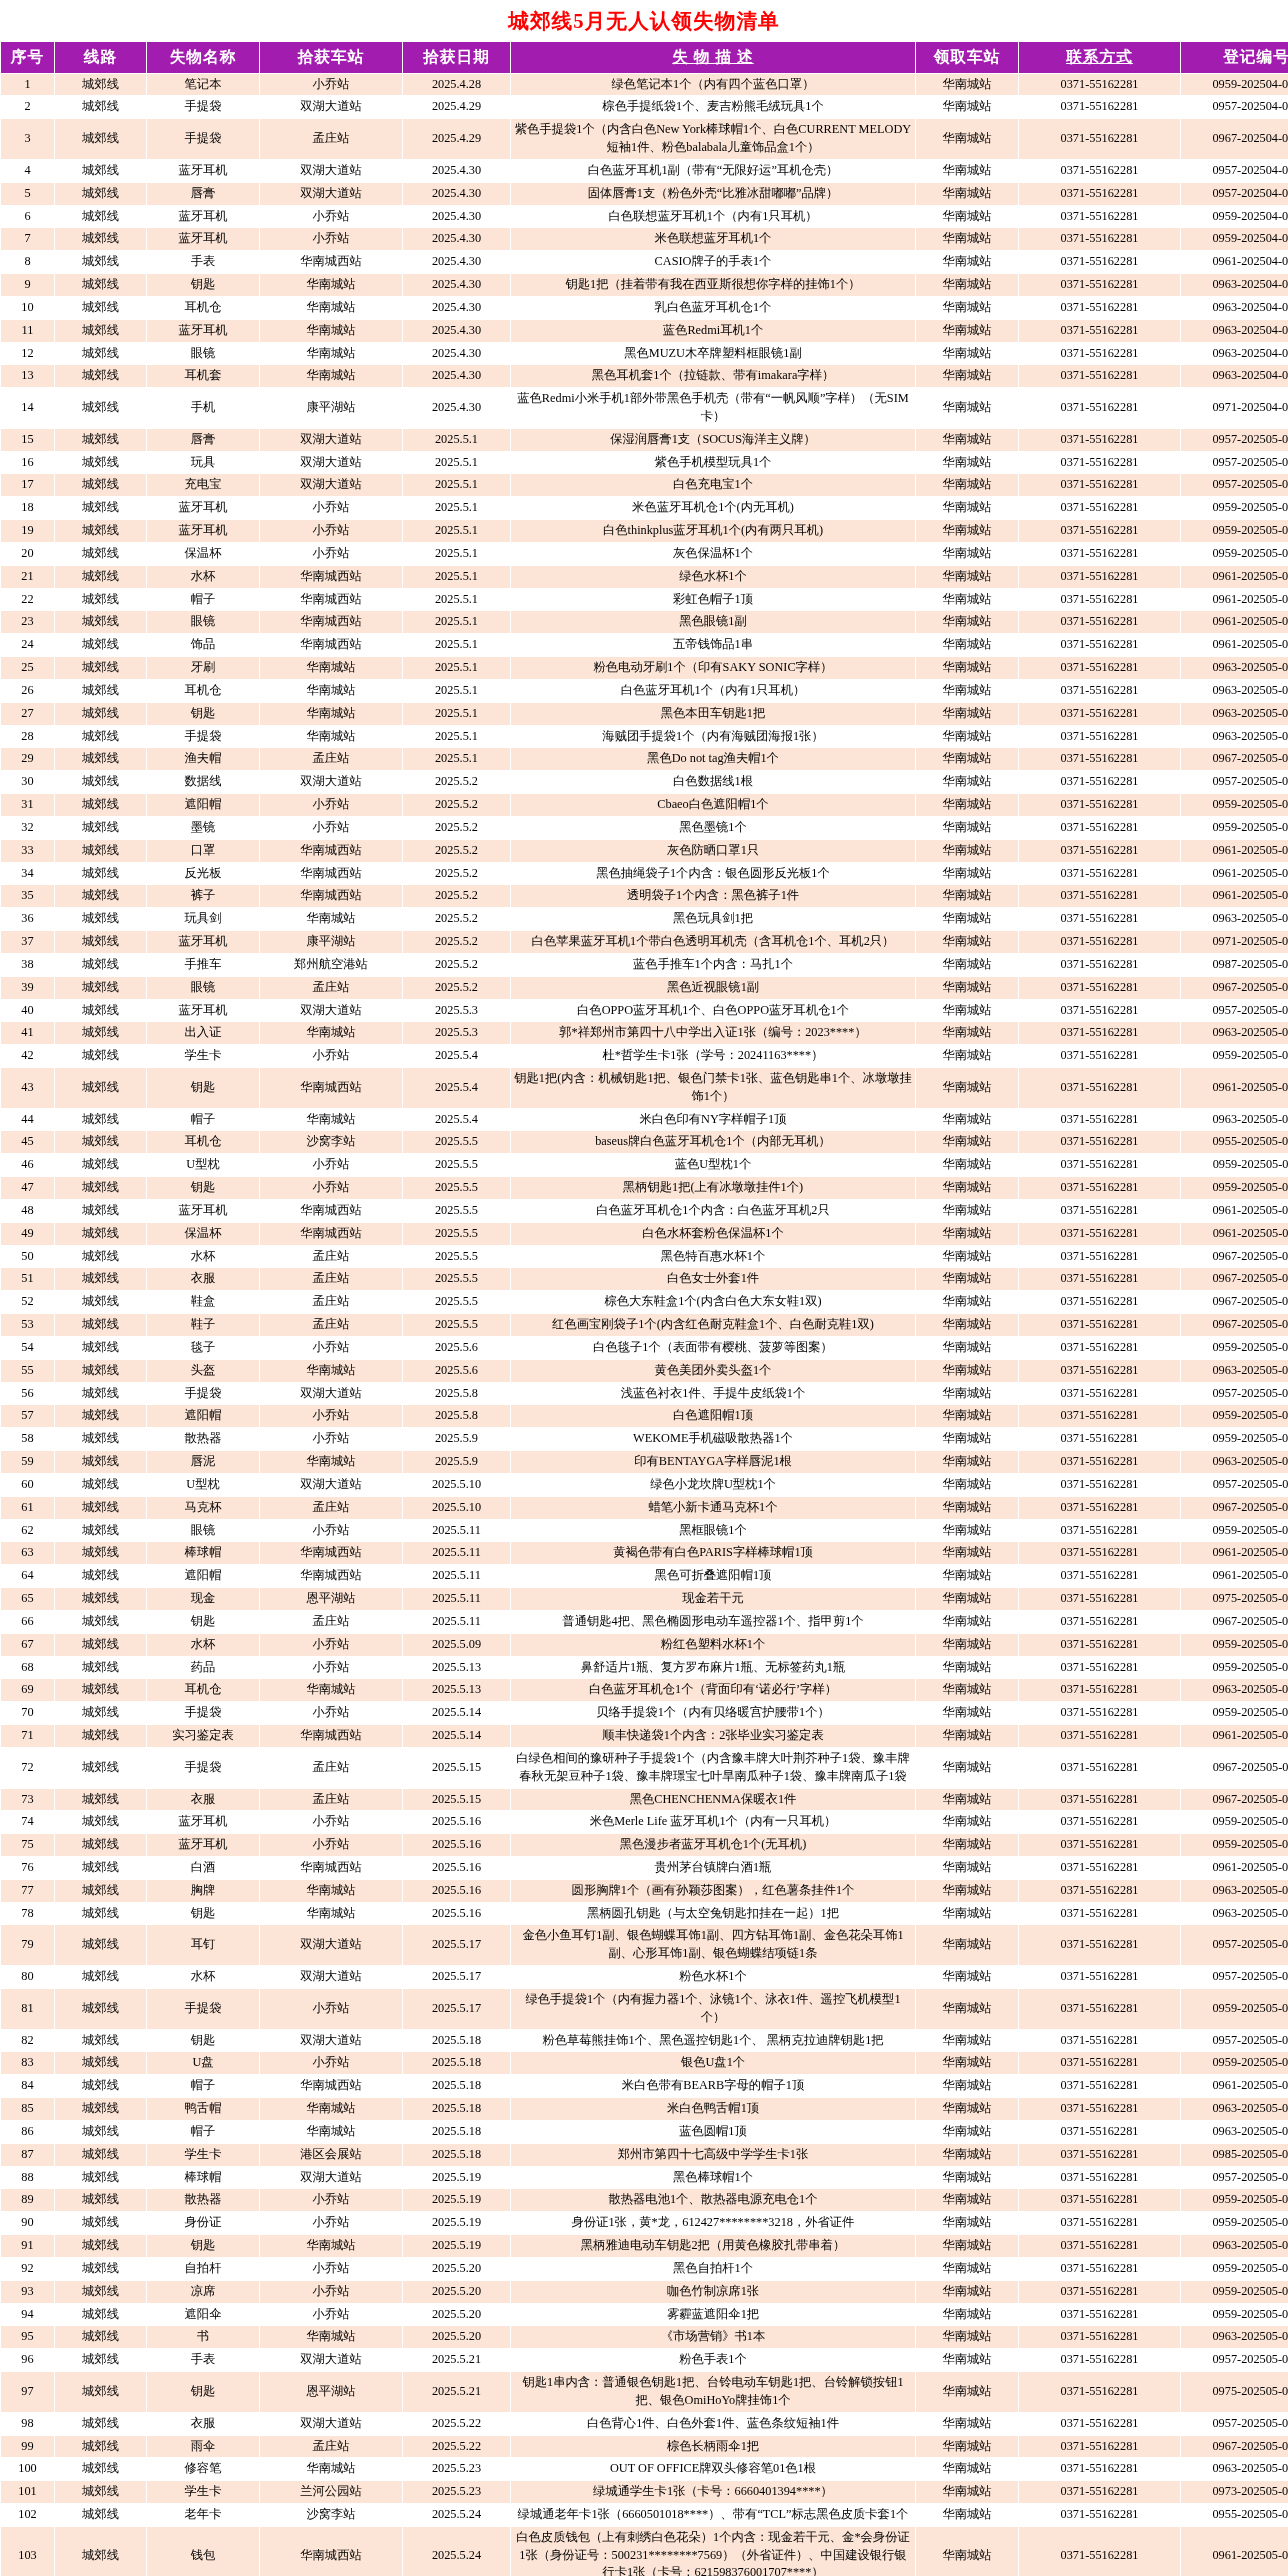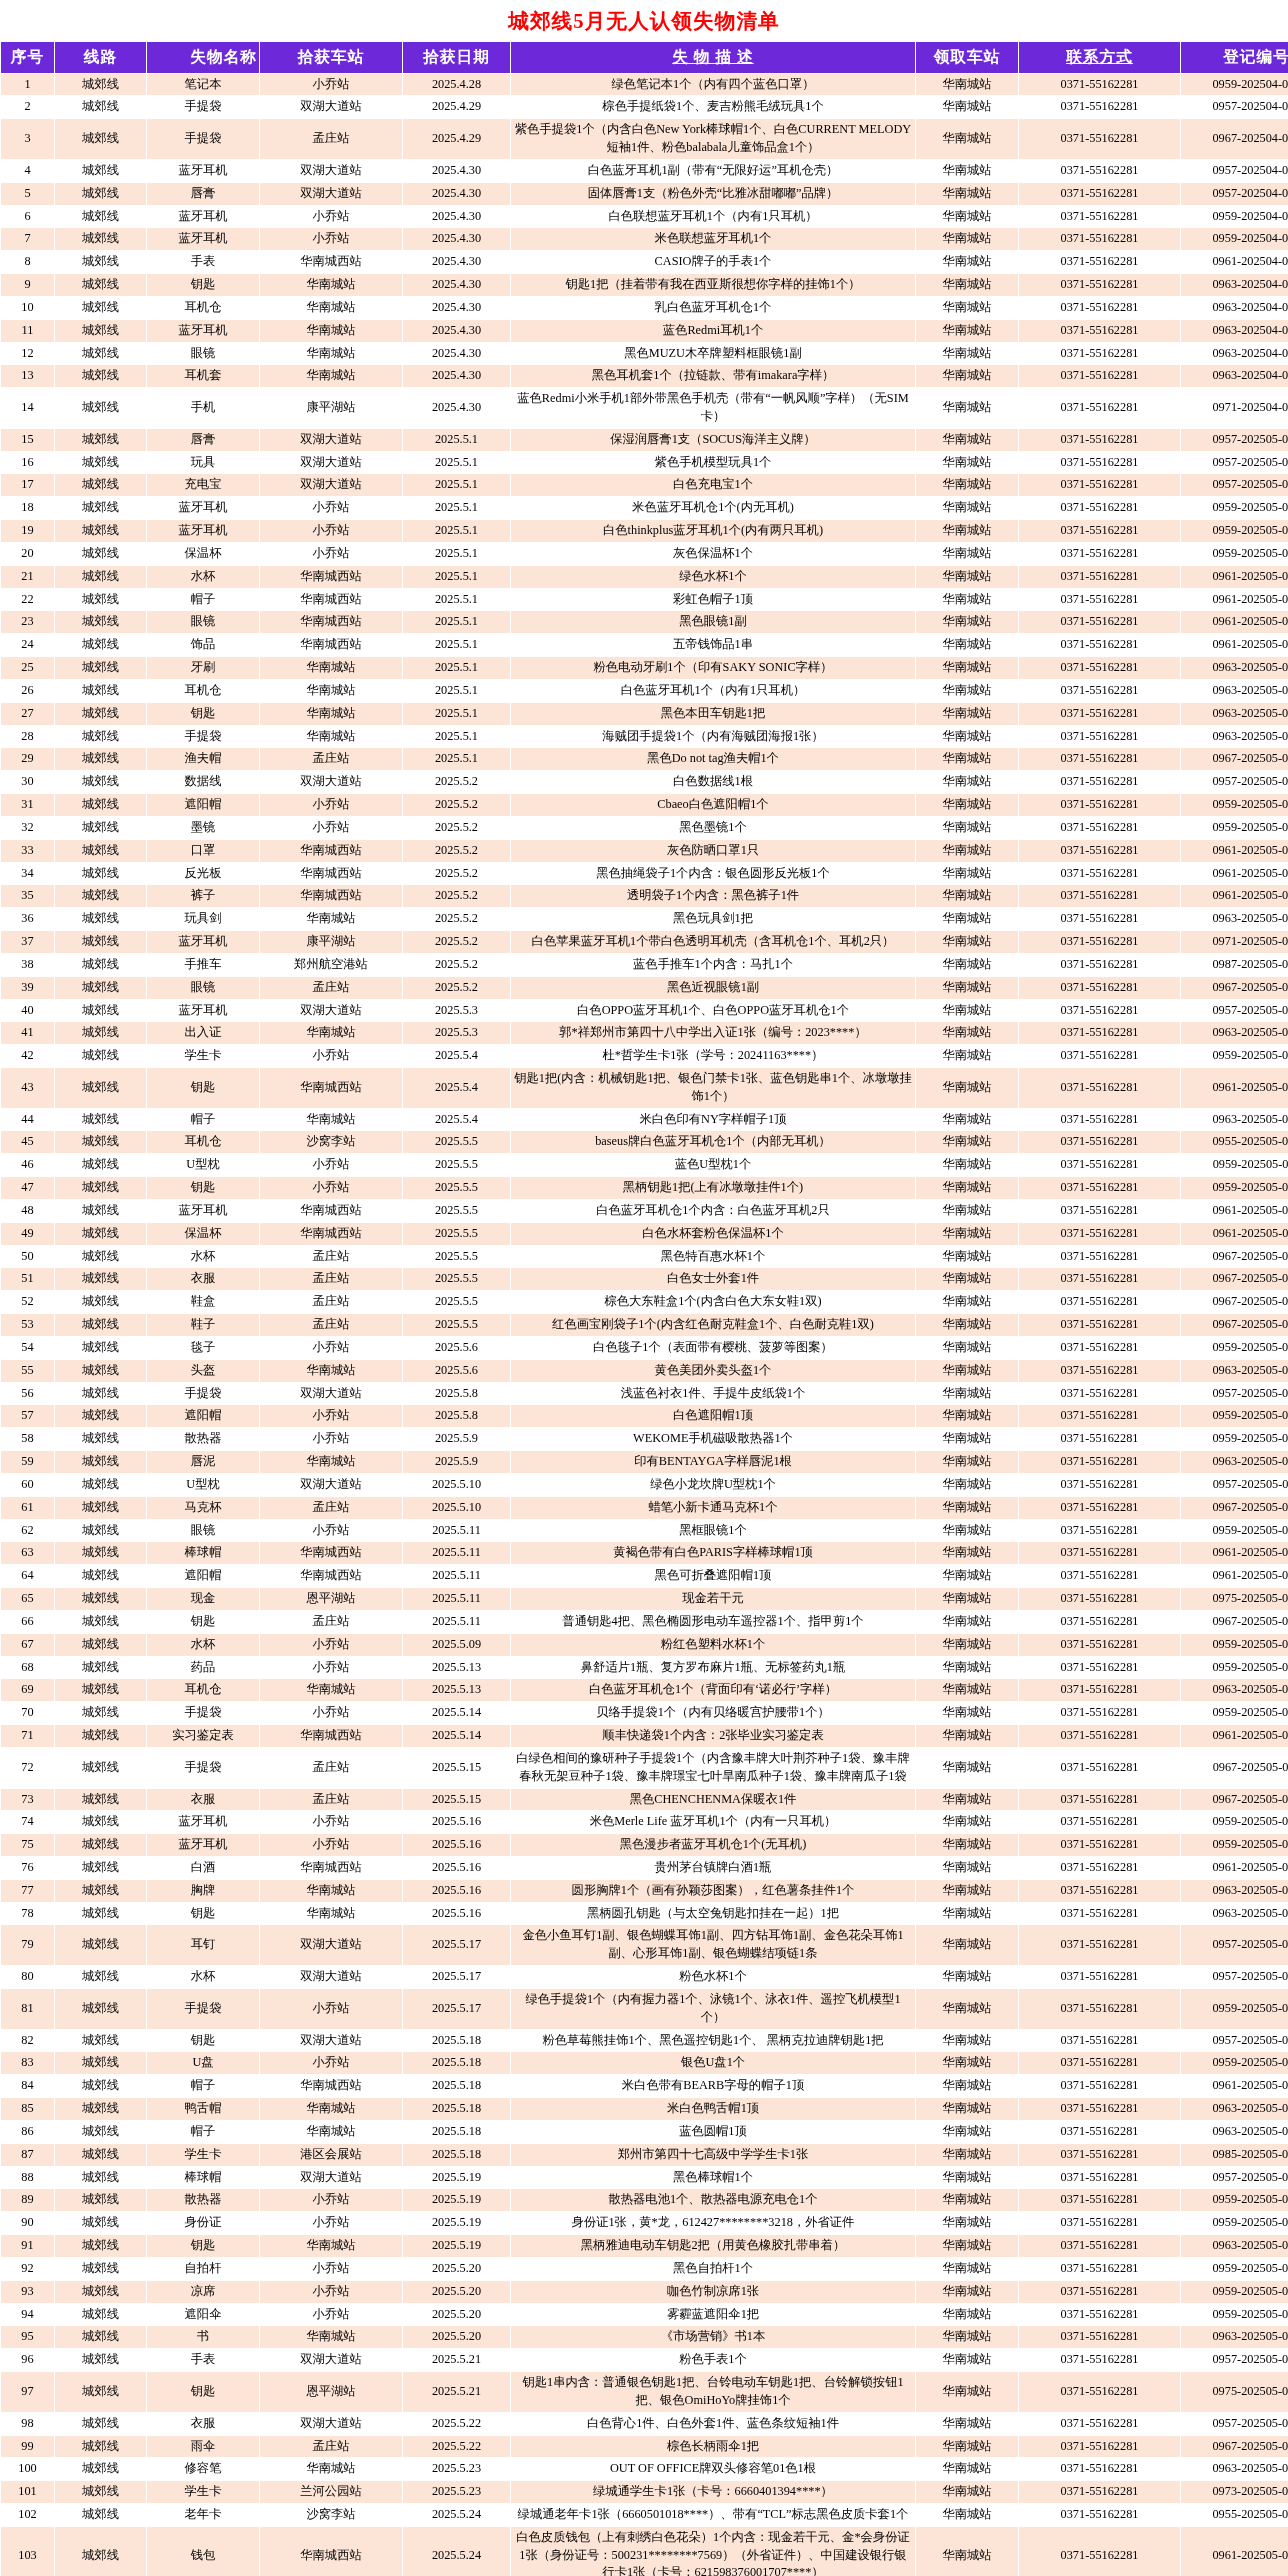--- a/index.html
+++ b/index.html
@@ -1,27 +1,27 @@
 <!DOCTYPE html>
 <html><head>
 <meta charset="utf-8">
 <style>
   html,body{margin:0;padding:0;background:#ffffff;}
   body{width:1288px;font-family:"Liberation Serif","DejaVu Serif",serif;color:#000;}
   .page-title{color:#ff0000;font-weight:bold;font-size:20.7px;text-align:center;padding:6.9px 0 5.9px 0;letter-spacing:1px;border-radius:15px;}
   table{border-collapse:collapse;width:1288px;table-layout:fixed;}
   th,td{border:1px solid #ffffff;text-align:center;vertical-align:middle;padding:2px 3px;word-break:break-all;}
-  thead th{background:#6d28d9;color:#ffffff;font-weight:bold;font-size:15.7px;padding:4.9px 2px;letter-spacing:1px;}
+  thead th{background:#a21caf;color:#ffffff;font-weight:bold;font-size:15.7px;padding:4.9px 2px;letter-spacing:1px;}
   tbody td{font-size:12.3px;line-height:1.45;}
   tbody tr:nth-child(odd) td{background:#FCE4D6;}
   tbody tr:nth-child(even) td{background:#ffffff;}
   tbody td.col-serial{background:#FCE4D6;}
   th:nth-child(1){width:49px;}
   th:nth-child(2){width:87px;margin-top:45px;}
-  th:nth-child(3){width:108px;text-align:right;}
+  th:nth-child(3){width:108px;}
   th:nth-child(4){width:138px;}
   th:nth-child(5){width:103px;}
   th:nth-child(6){width:400px;text-decoration:underline;}
   th:nth-child(7){width:98px;}
   th:nth-child(8){width:157px;text-decoration:underline;}
   th:nth-child(9){width:147px;}
 </style>
 </head>
 <body>
 

